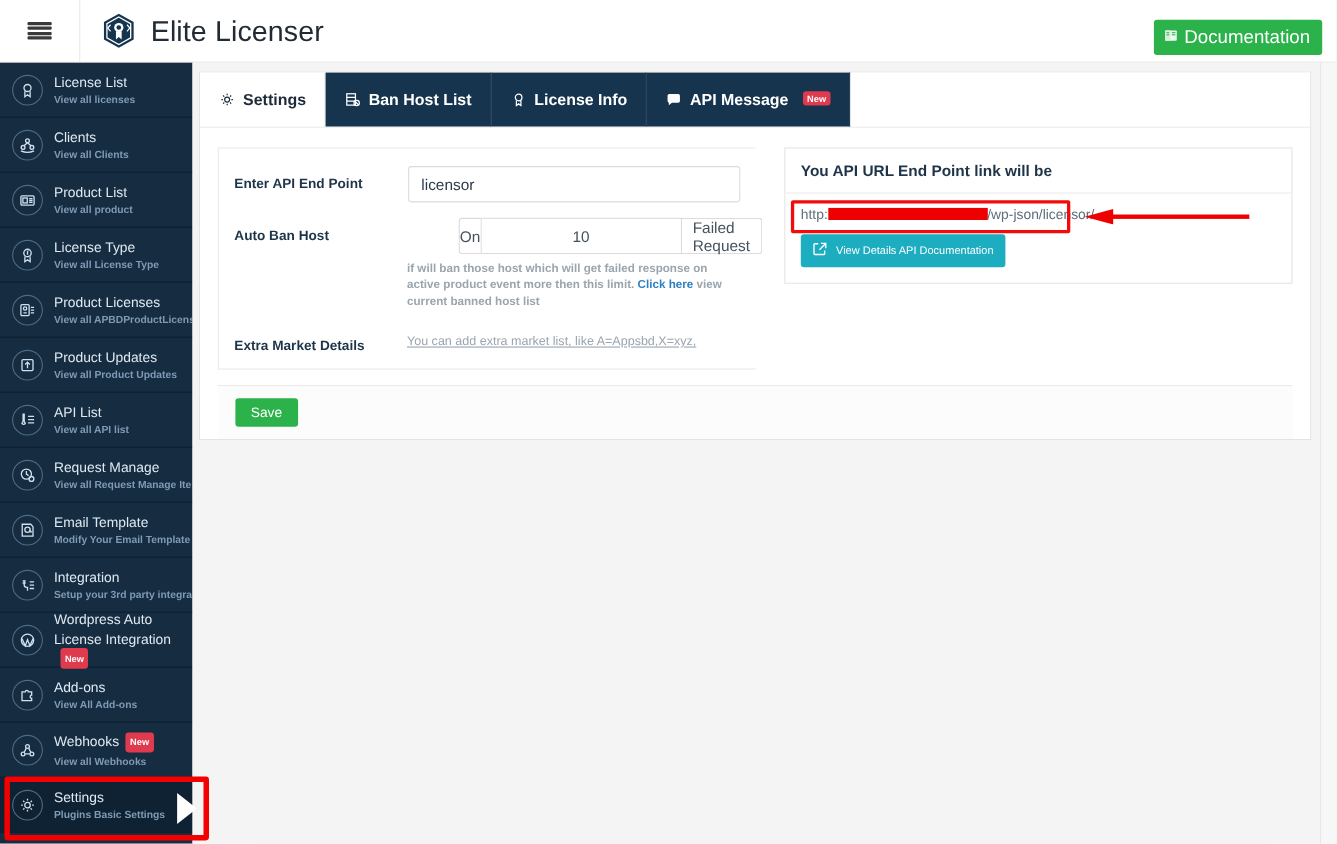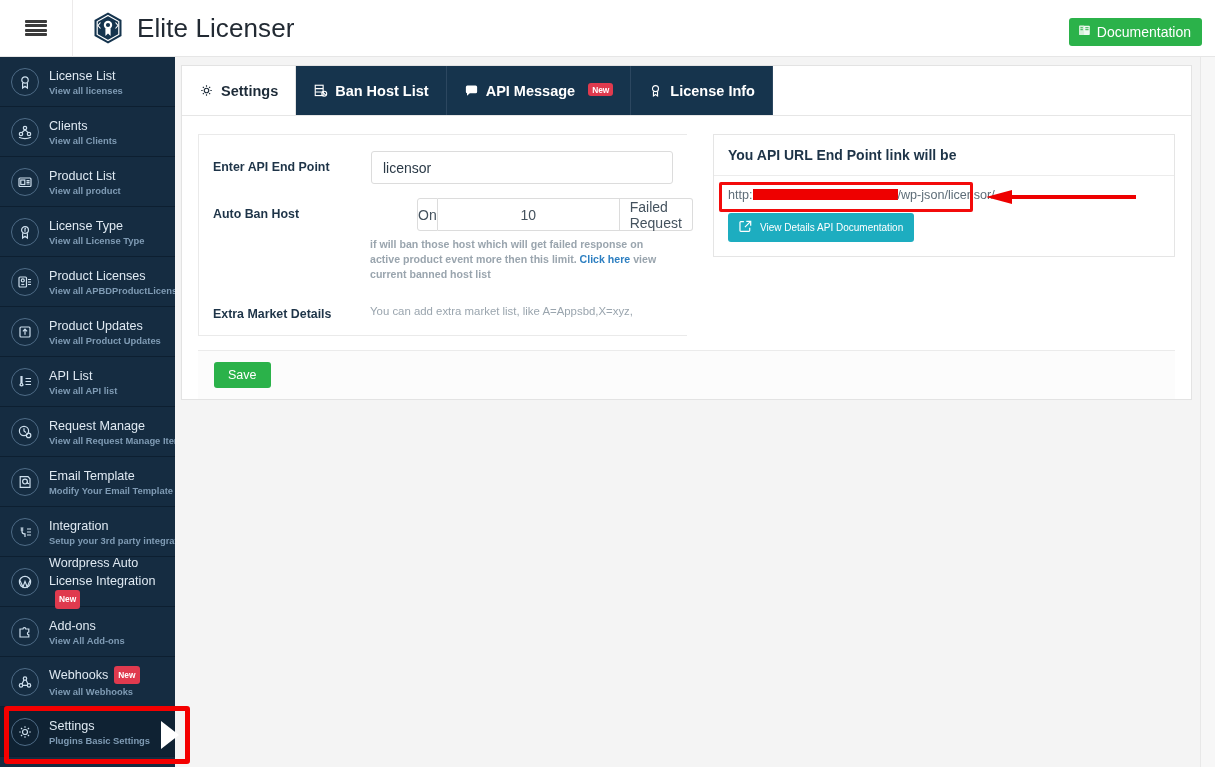--- a/index.html
+++ b/index.html
@@ -25,21 +25,21 @@
   .hamburger i { display: block; height: 2.6px; background: #3a3a3a; border-radius: 1px; }
   .brand { display: flex; align-items: center; margin-left: 18px; }
   .logo-hex { width: 34px; height: 34px; position: relative; }
   .brand-title {
     font-size: 26px; font-weight: 400; color: #222a33; margin-left: 12px;
     letter-spacing: .1px;
   }
   .doc-btn {
     position: absolute; right: 13px; top: 18px;
     background: #2bb24a; color: #fff; border: none; border-radius: 3px;
-    font-size: 14px; padding: 6px 11px 6px 9px; cursor: pointer;
+    font-size: 17px; padding: 6px 11px 6px 9px; cursor: pointer;
     display: flex; align-items: center; gap: 6px;
     font-family: "Liberation Sans", sans-serif;
   }
 
   
   .sidebar {
     position: absolute; left: 0; top: 57px; width: 175px; height: 710px;
     background: #152c41; overflow: hidden;
   }
   .side-item {
@@ -134,21 +134,21 @@
     border: 1px solid #dcdcdc; border-left: none; border-radius: 0 3px 3px 0;
     display: flex; align-items: center; padding: 0 10px;
     font-size: 14px; color: #44525e; background: #fff;
   }
   .hint {
     width: 303px; font-size: 10.6px; color: #9aa5ae; line-height: 15px;
     margin-top: 6px; font-weight: bold;
   }
   .hint a { color: #2d7fc1; text-decoration: none; }
   .hint2 {
-    width: 303px; font-size: 11.4px; color: #9aa5ae; line-height: 15px; margin-top: 6px;
+    width: 303px; font-size: 11.4px; color: #9aa5ae; line-height: 15px; margin-top: 6px; text-decoration: underline;
   }
   .ta-input {
     width: 302px; height: 52px; border: 1px solid #dcdcdc; border-radius: 3px;
     padding: 8px 11px; font-size: 14px; color: #2b3a47; background: #fff;
     font-family: "Liberation Sans", sans-serif; resize: vertical; outline: none;
   }
   .ta-input::placeholder { color: #cccccc; }
 
   .right-card { border: 1px solid #e5e5e5; background: #fff; }
   .right-card-head {
@@ -393,34 +393,34 @@
                 <path d="M2.4 6 H10.8 M2.4 9.6 H10.8" fill="none" stroke="currentColor" stroke-width="1.2"></path>
                 <circle cx="12" cy="11.4" r="2.6" fill="none" stroke="currentColor" stroke-width="1.2"></circle>
                 <path d="M10.2 9.6 L13.8 13.2" fill="none" stroke="currentColor" stroke-width="1.2"></path>
               </svg>
             </span>
             <span>Ban Host List</span>
           </div>
           <div class="tab inactive">
             <span class="tab-icon">
               <svg width="15" height="15" viewBox="0 0 16 16">
+                <circle cx="8" cy="6" r="3.2" fill="none" stroke="currentColor" stroke-width="1.2"></circle>
+                <path d="M5.8 9 L5.8 13.8 L8 12.2 L10.2 13.8 L10.2 9" fill="none" stroke="currentColor" stroke-width="1.2"></path>
+              </svg>
+            </span>
+            <span>License Info</span>
+          </div>
+          <div class="tab inactive">
+            <span class="tab-icon">
+              <svg width="15" height="15" viewBox="0 0 16 16">
                 <path d="M2 4.2 a1.6 1.6 0 0 1 1.6-1.6 H12.4 A1.6 1.6 0 0 1 14 4.2 V9.4 a1.6 1.6 0 0 1-1.6 1.6 H6.2 L3.2 13.6 V11 H3.6 A1.6 1.6 0 0 1 2 9.4 Z" fill="currentColor"></path>
               </svg>
             </span>
             <span>API Message</span>
             <span class="badge-new">New</span>
-          </div>
-          <div class="tab inactive">
-            <span class="tab-icon">
-              <svg width="15" height="15" viewBox="0 0 16 16">
-                <circle cx="8" cy="6" r="3.2" fill="none" stroke="currentColor" stroke-width="1.2"></circle>
-                <path d="M5.8 9 L5.8 13.8 L8 12.2 L10.2 13.8 L10.2 9" fill="none" stroke="currentColor" stroke-width="1.2"></path>
-              </svg>
-            </span>
-            <span>License Info</span>
           </div>
           <div class="tabfill"></div>
         </div>
 
       <div class="panel">
         <div class="panel-inner">
 
           <div class="form-left">
 
             <div class="frow">

